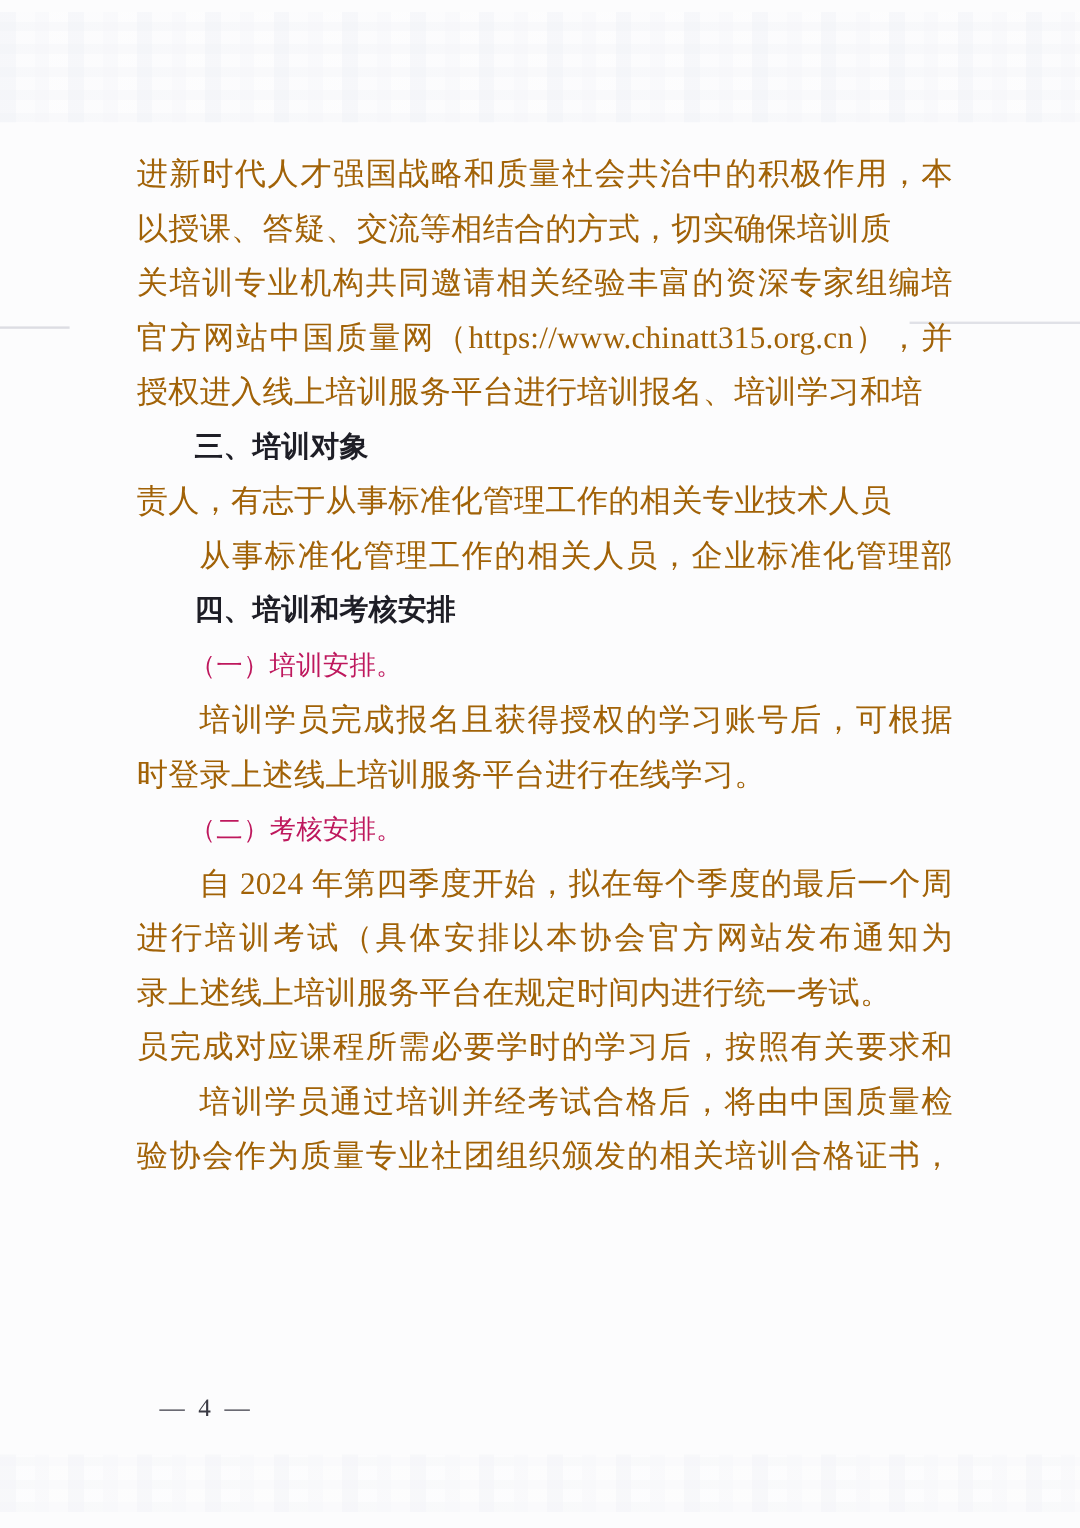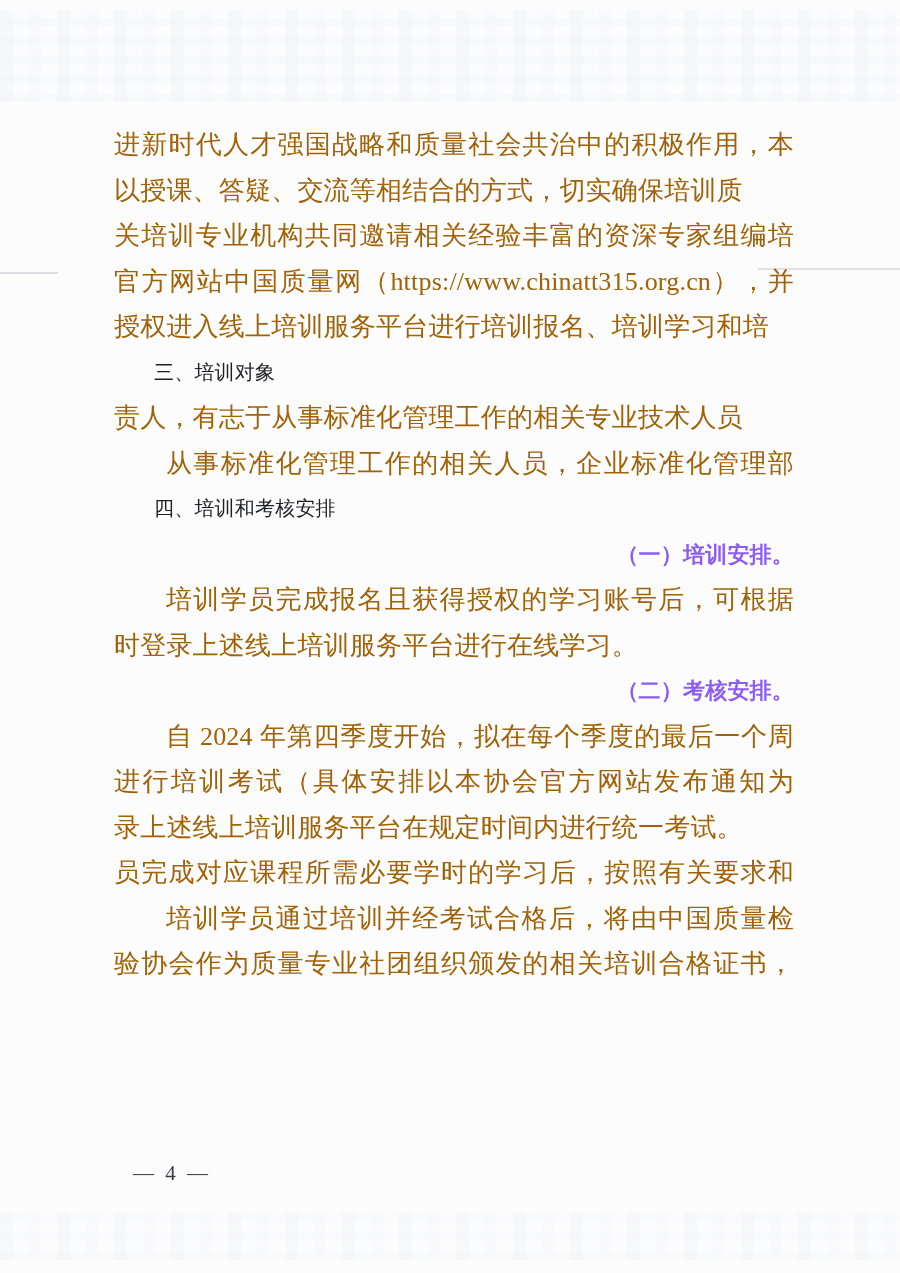--- a/index.html
+++ b/index.html
@@ -52,29 +52,28 @@
     letter-spacing: 0.2px;
     overflow: hidden;
   }
   .line.indent { text-indent: 2em; }
   .line.justify {
     text-align: justify;
     text-align-last: justify;
   }
   .line.heading {
     font-family: "Liberation Sans", sans-serif;
-    font-weight: 400;
+    font-weight: 700;
     color: #1e1e26;
-    font-size: 20px;
+    font-size: 24px;
   }
   .line.subheading {
-    font-weight: 700;
-    color: #8b5cf6;
+    font-weight: 400;
+    color: #be185d;
     font-size: 22px;
-    text-align: right;
   }
   .footer {
     position: absolute;
     left: 133px;
     top: 1161px;
     font-size: 21px;
     color: #3a3a44;
     letter-spacing: 3px;
     font-family: "Liberation Serif", serif;
   }

